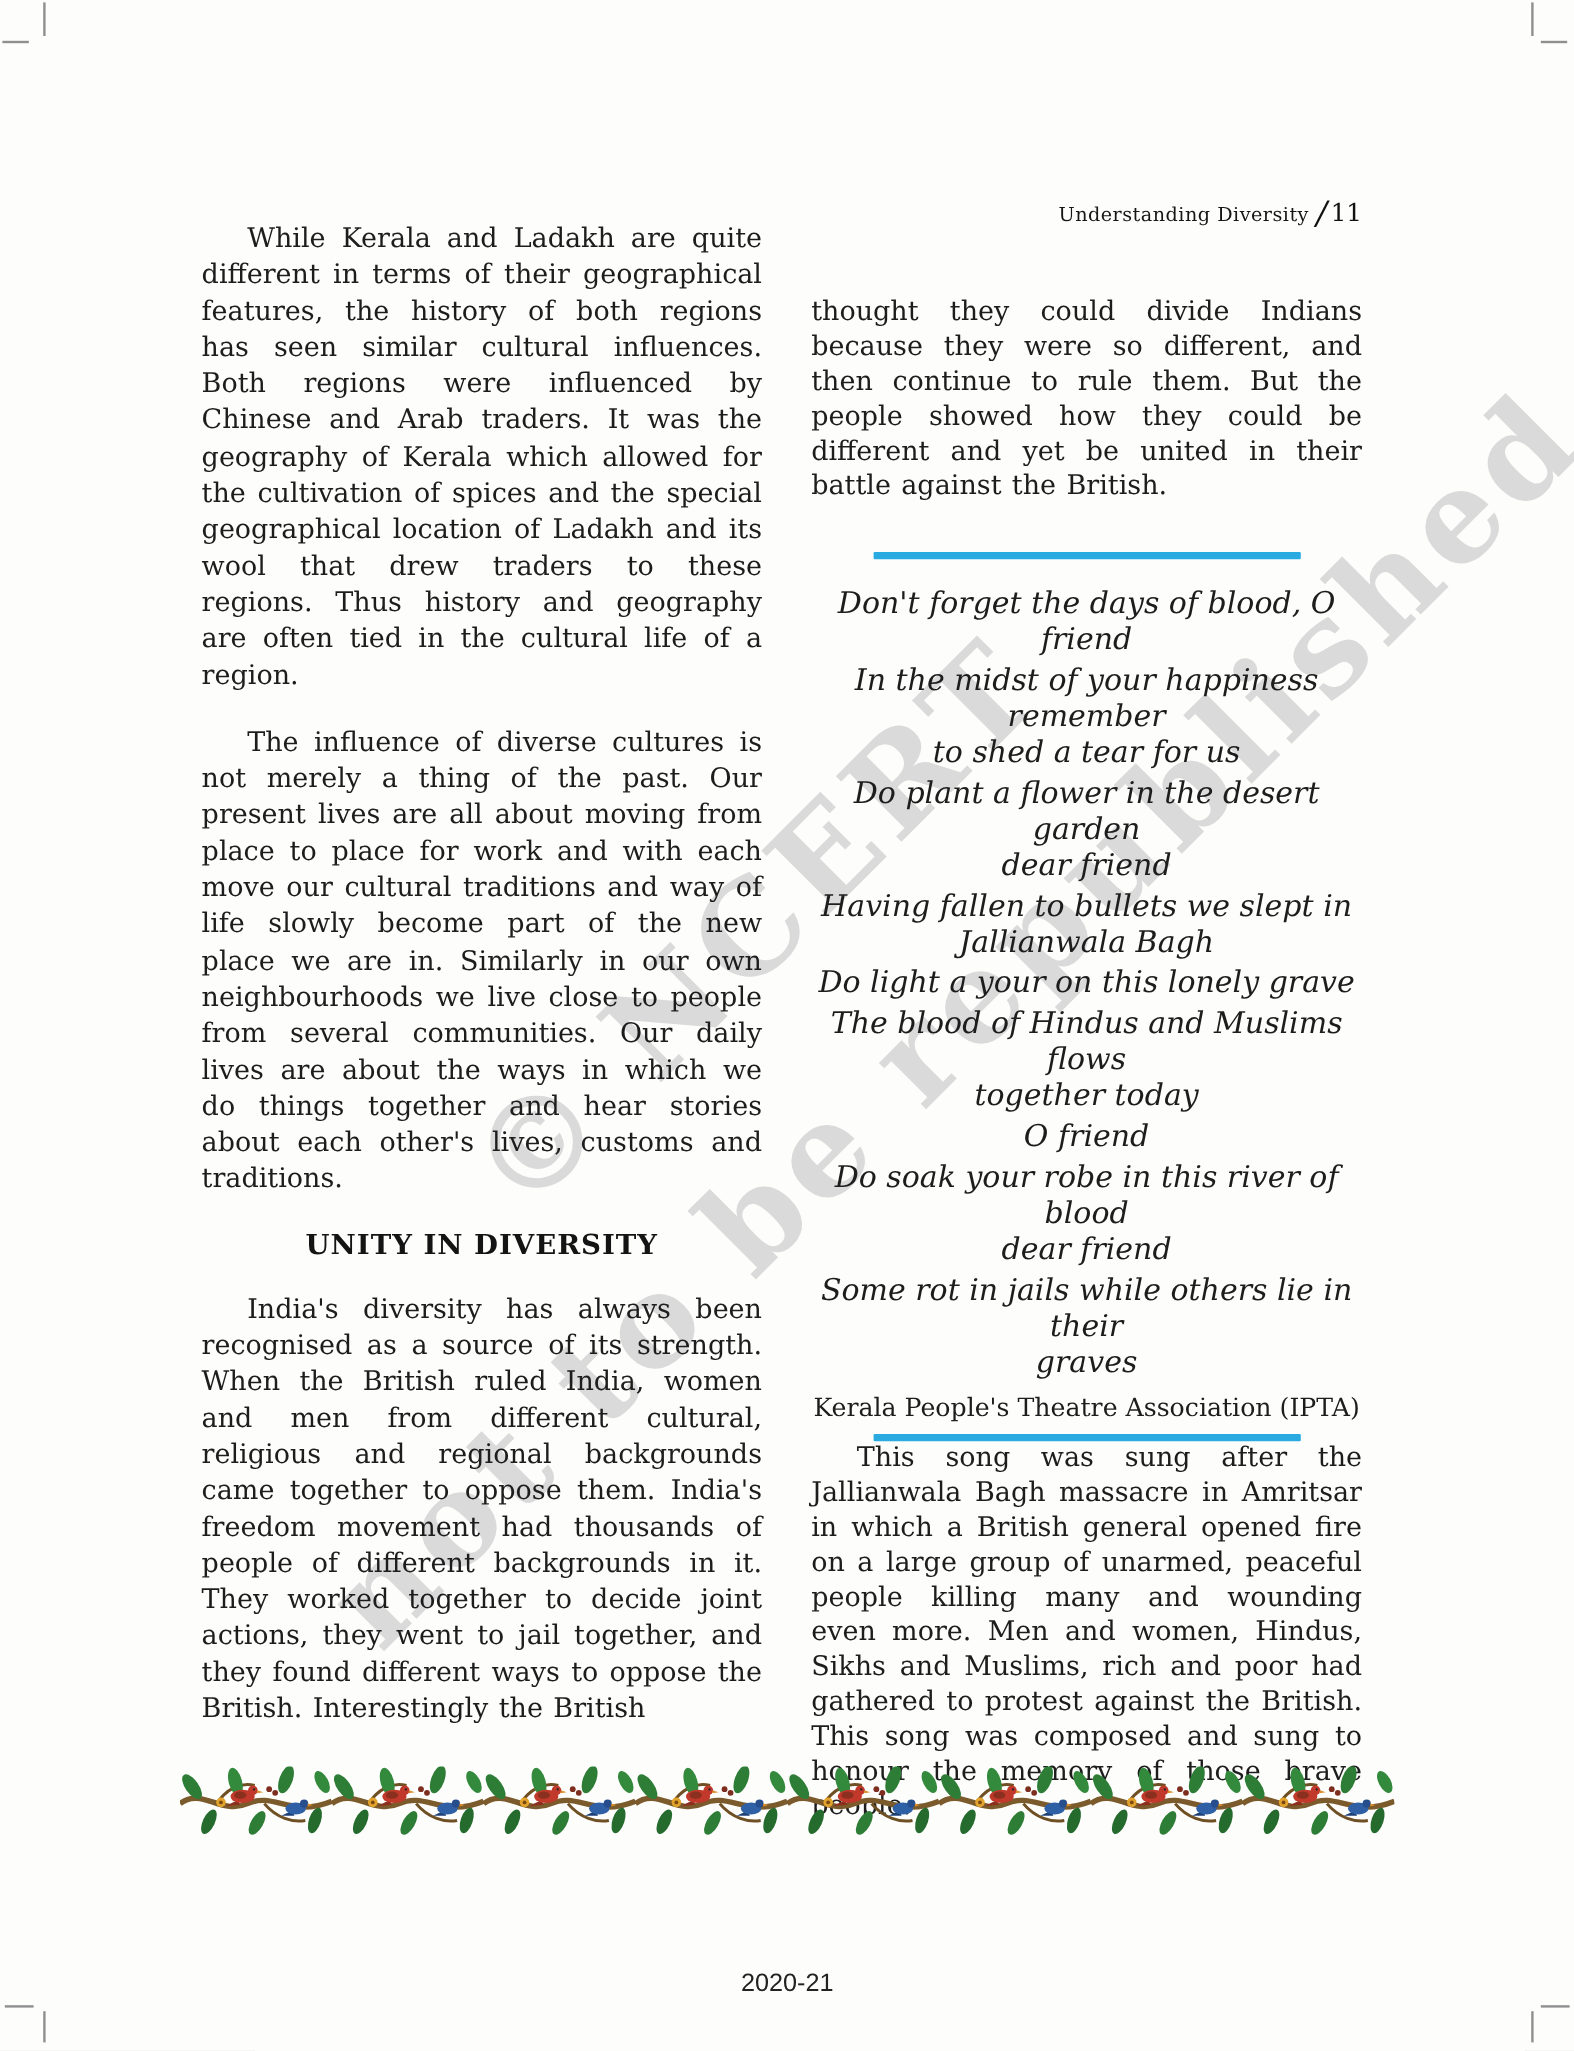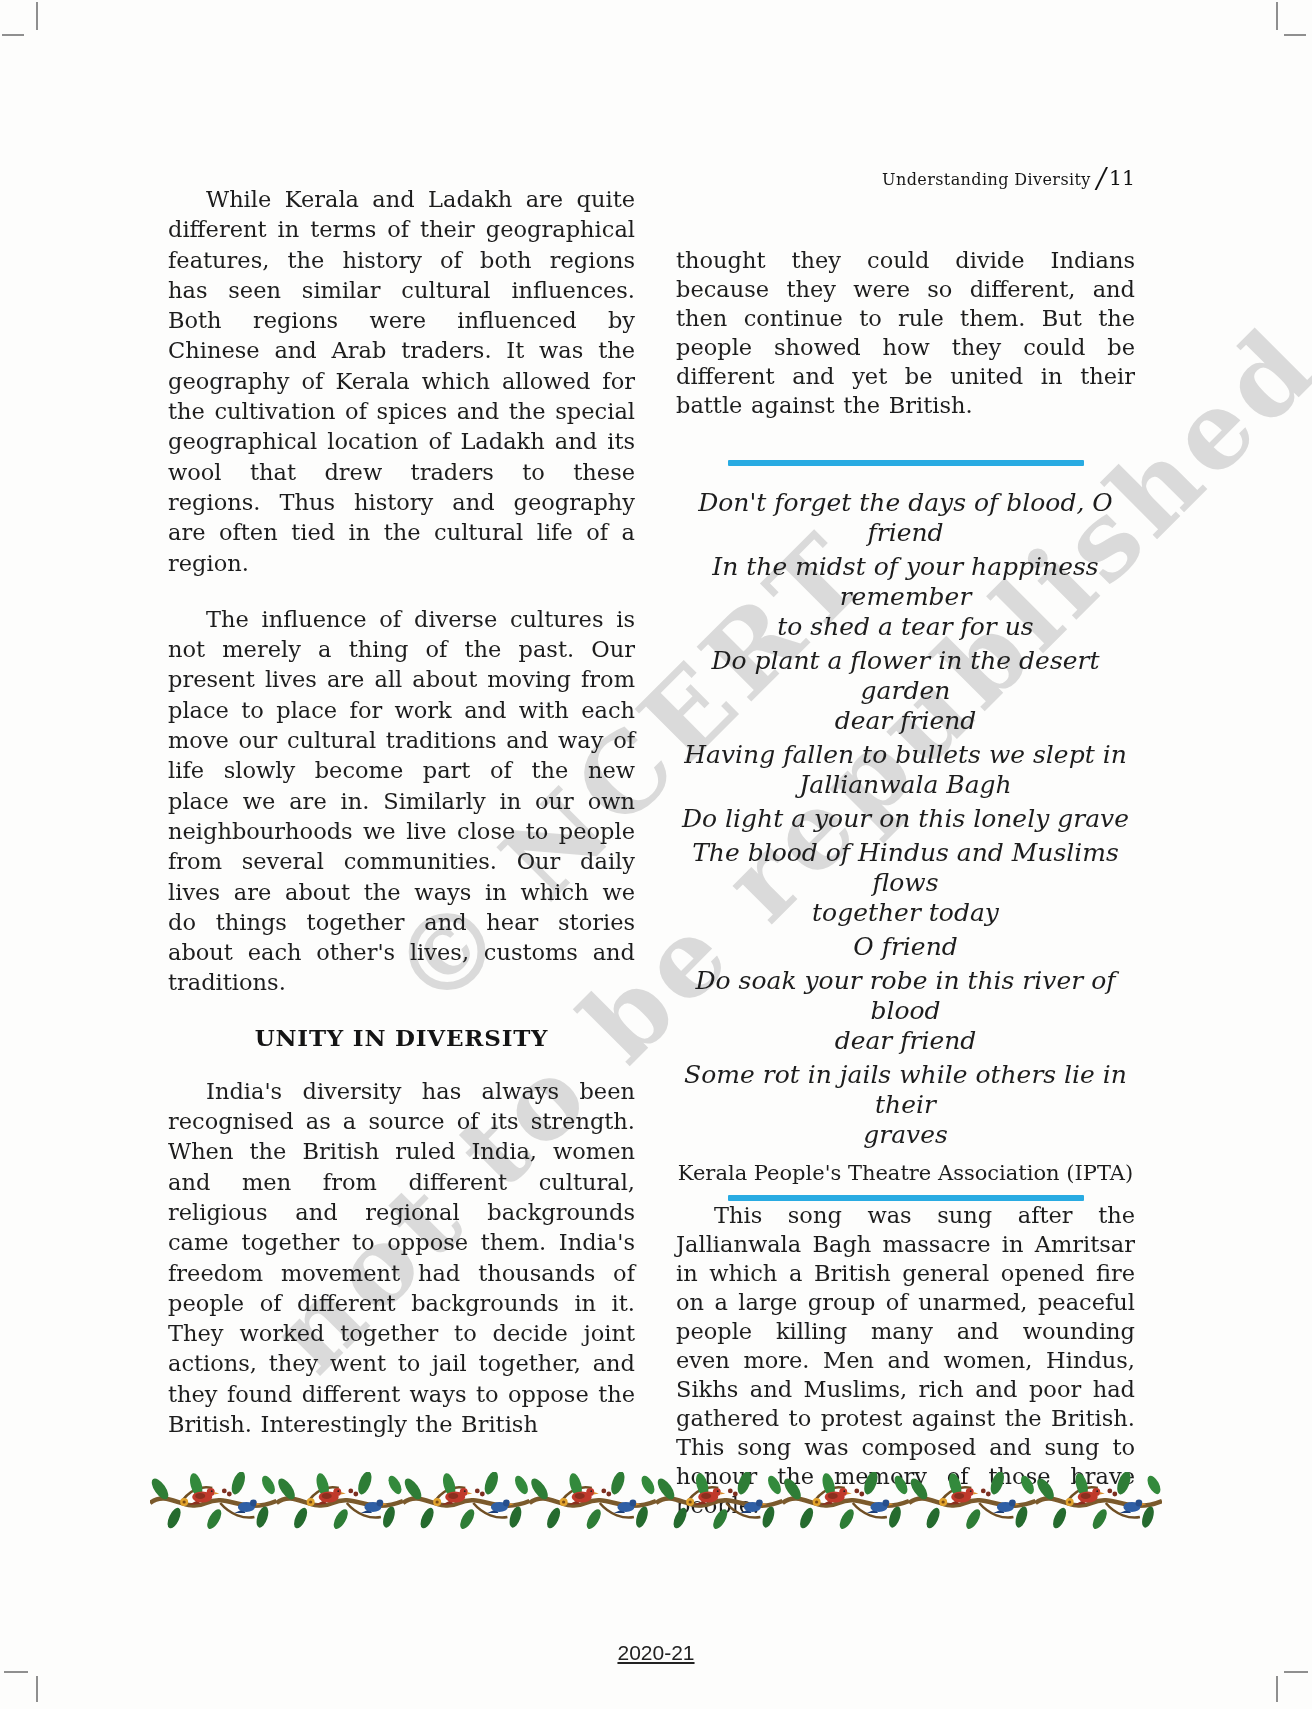--- a/index.html
+++ b/index.html
@@ -80,21 +80,20 @@
   .after-song{margin-top:34px;}
   
   .floral-border{position:absolute;left:150px;top:1472px;z-index:1;}
   
   .footer{
     position:absolute;left:0;top:1641px;width:100%;
     text-align:center;
     font-family:"Liberation Sans", sans-serif;
     font-size:21px;color:#222;
     z-index:1;
-    text-decoration:underline;
   }
 </style>
 </head>
 <body>
 
 <div class="page">
 
   <div class="crop" style="left:36px;top:2px;width:2px;height:28px;"></div>
   <div class="crop" style="left:2px;top:34px;width:22px;height:2px;"></div>
   <div class="crop" style="left:1276px;top:2px;width:2px;height:28px;"></div>

